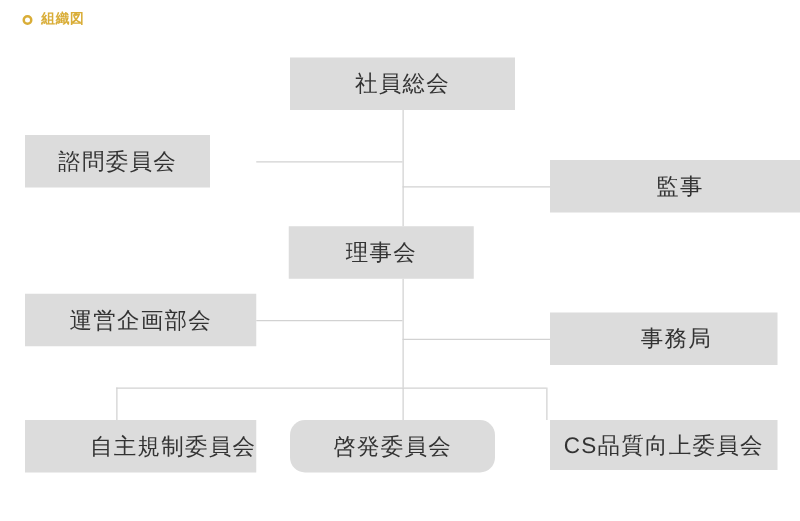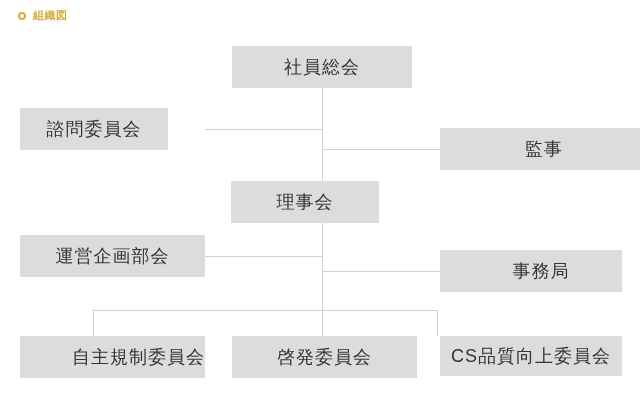--- a/index.html
+++ b/index.html
@@ -136,21 +136,21 @@
     </div>
 
     <div class="node" style="left:440px; top:250px; width:182px; height:42px;padding-left:20px;">
       <span class="node-label">事務局</span>
     </div>
 
     <div class="node" style="left:20px; top:336px; width:185px; height:42px;justify-content:flex-end;">
       <span class="node-label">自主規制委員会</span>
     </div>
 
-    <div class="node" style="left:232px; top:336px; width:185px; height:42px;">
+    <div class="node" style="left:232px; top:336px; width:164px; height:42px;border-radius:12px;">
       <span class="node-label">啓発委員会</span>
     </div>
 
     <div class="node" style="left:440px; top:336px; width:182px; height:40px;">
       <span class="node-label">CS品質向上委員会</span>
     </div>
 
   </div>
 </div>
 

